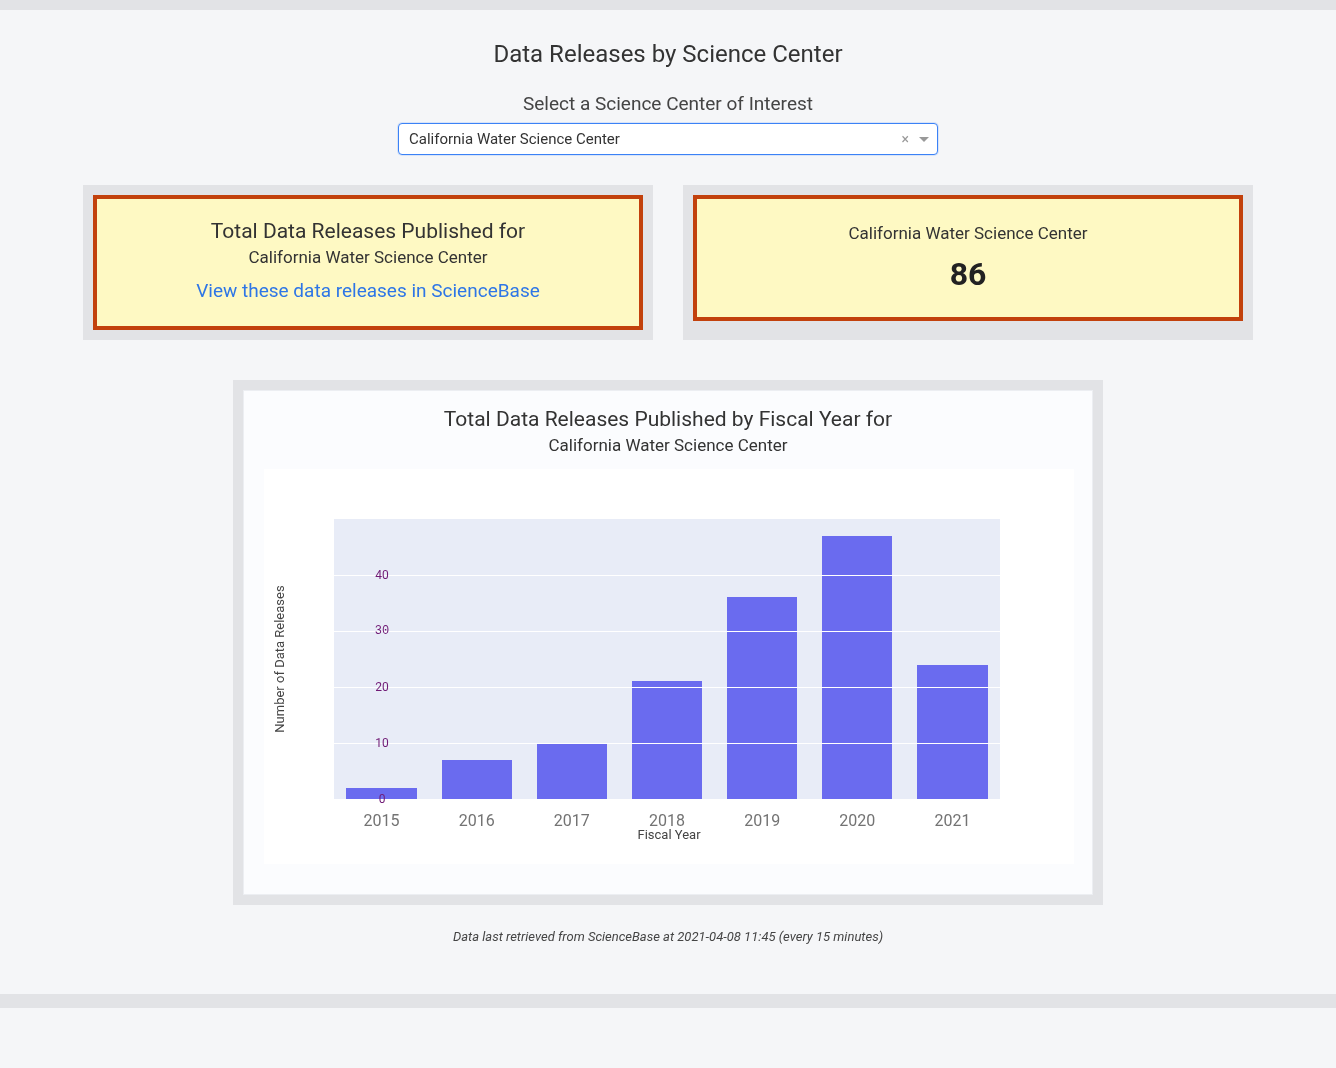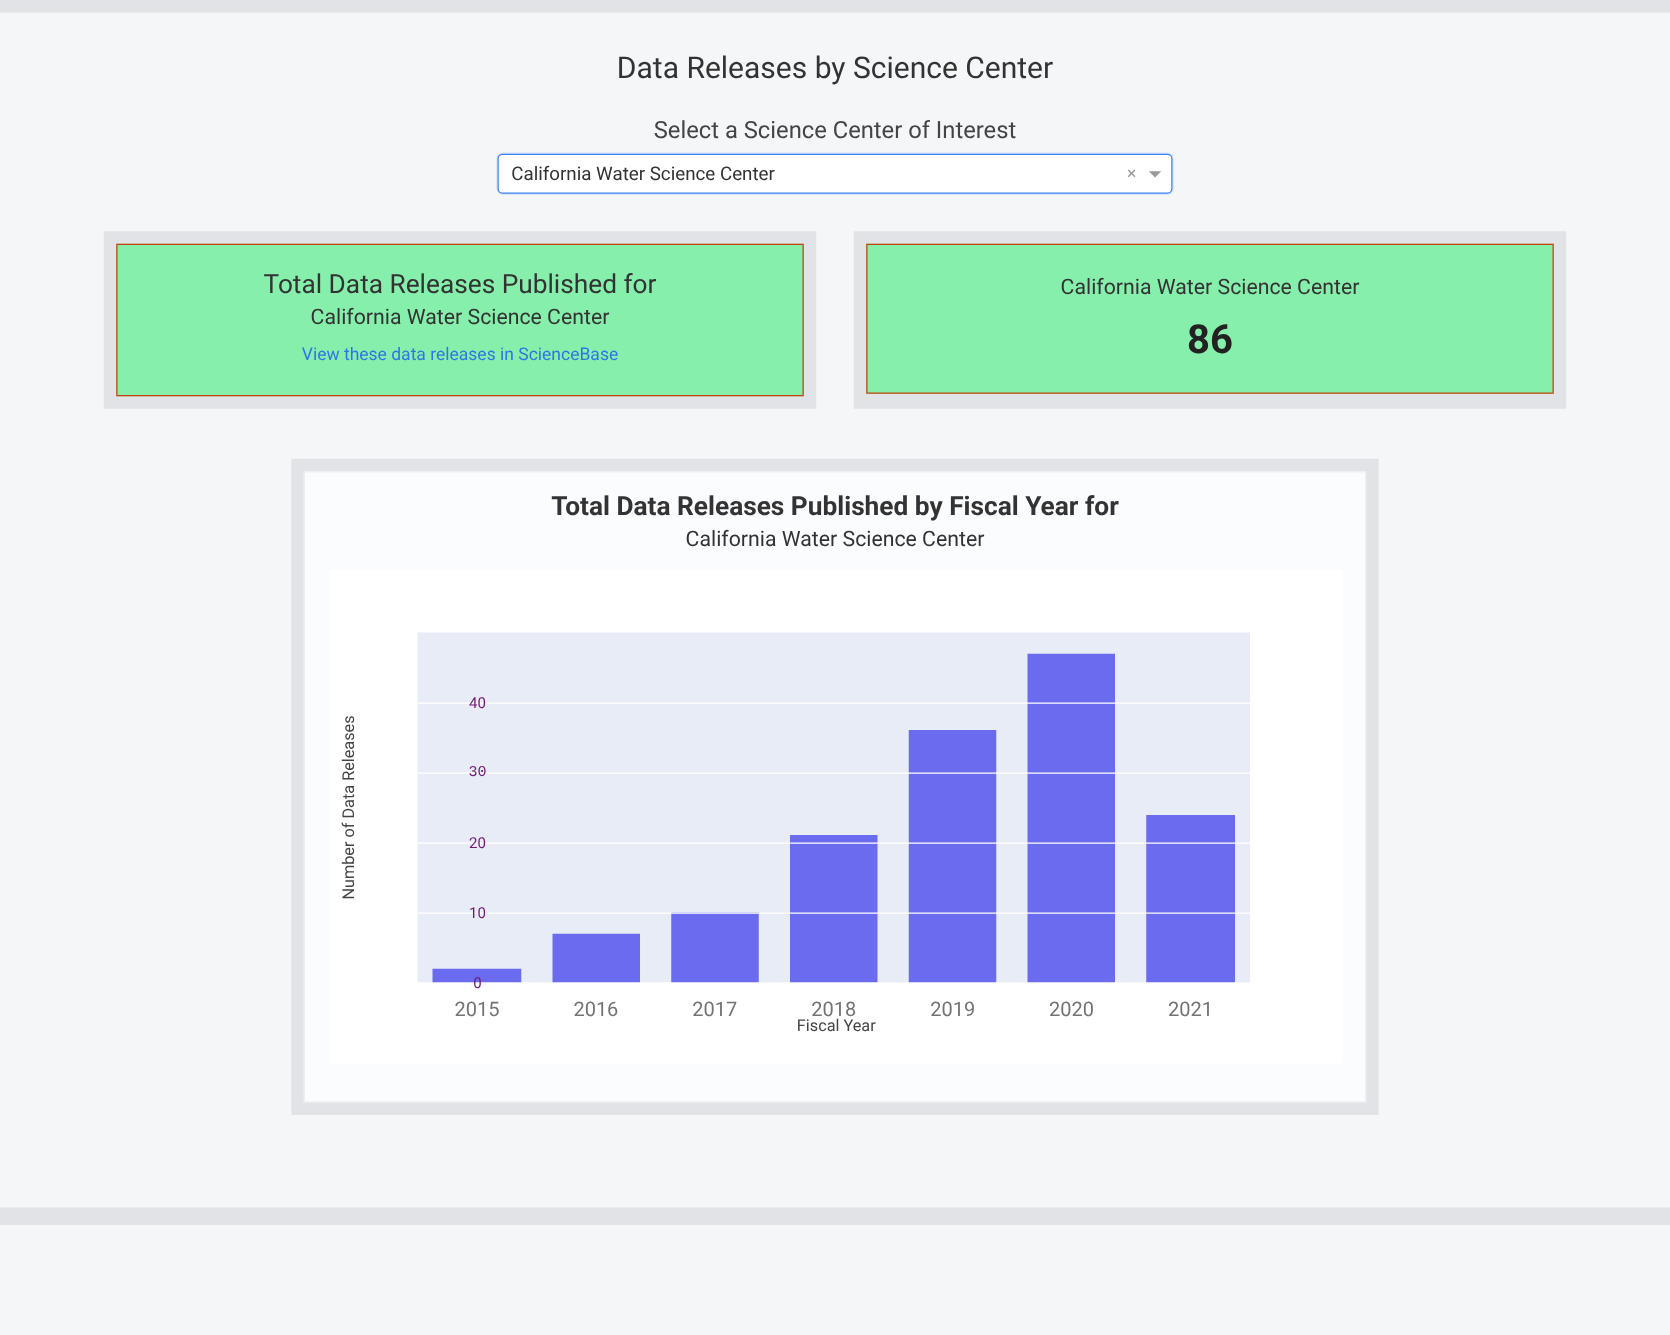--- a/index.html
+++ b/index.html
@@ -69,22 +69,22 @@
   gap: 30px;
   padding: 0 30px;
   margin-bottom: 40px;
 }
 .card-outer {
   flex: 1;
   background: #e2e3e6;
   padding: 10px;
 }
 .card {
-  background: #86efac;
-  border: 1px solid #c2410c;
+  background: #fef9c3;
+  border: 4px solid #c2410c;
   padding: 20px 20px 24px 20px;
   text-align: center;
 }
 .card-heading {
   font-size: 21px;
   font-weight: 400;
   color: #333;
 }
 .card-subtitle {
   font-size: 17px;
@@ -93,21 +93,21 @@
   margin-top: 4px;
 }
 .card-number {
   font-size: 32px;
   font-weight: 700;
   color: #222;
   margin-top: 12px;
 }
 .card-link {
   display: inline-block;
-  font-size: 14px;
+  font-size: 19px;
   color: #2e76e6;
   margin-top: 12px;
   text-decoration: none;
   cursor: pointer;
 }
 .chart-outer-wrap {
   padding: 0 180px;
   margin-bottom: 24px;
 }
 .chart-outer {
@@ -115,21 +115,21 @@
   padding: 10px;
 }
 .chart-card {
   background: #fbfcfe;
   border: 1px solid #eceef2;
   padding: 16px 20px 30px 20px;
   text-align: center;
 }
 .chart-heading {
   font-size: 21px;
-  font-weight: 700;
+  font-weight: 400;
   color: #333;
 }
 .chart-sub {
   font-size: 17px;
   font-weight: 400;
   color: #333;
   margin-top: 4px;
   margin-bottom: 14px;
 }
 .plot-box {
@@ -271,14 +271,15 @@
             <div class="xtick-label" style="left: 272.857px;">2017</div>
             <div class="xtick-label" style="left: 368px;">2018</div>
             <div class="xtick-label" style="left: 463.143px;">2019</div>
             <div class="xtick-label" style="left: 558.286px;">2020</div>
             <div class="xtick-label" style="left: 653.429px;">2021</div>
           </div>
       </div>
     </div>
   </div>
 
+  <div class="footer-note">Data last retrieved from ScienceBase at 2021-04-08 11:45 (every 15 minutes)</div>
 </div>
 <div class="bottom-bar"></div>
 
 </body></html>

